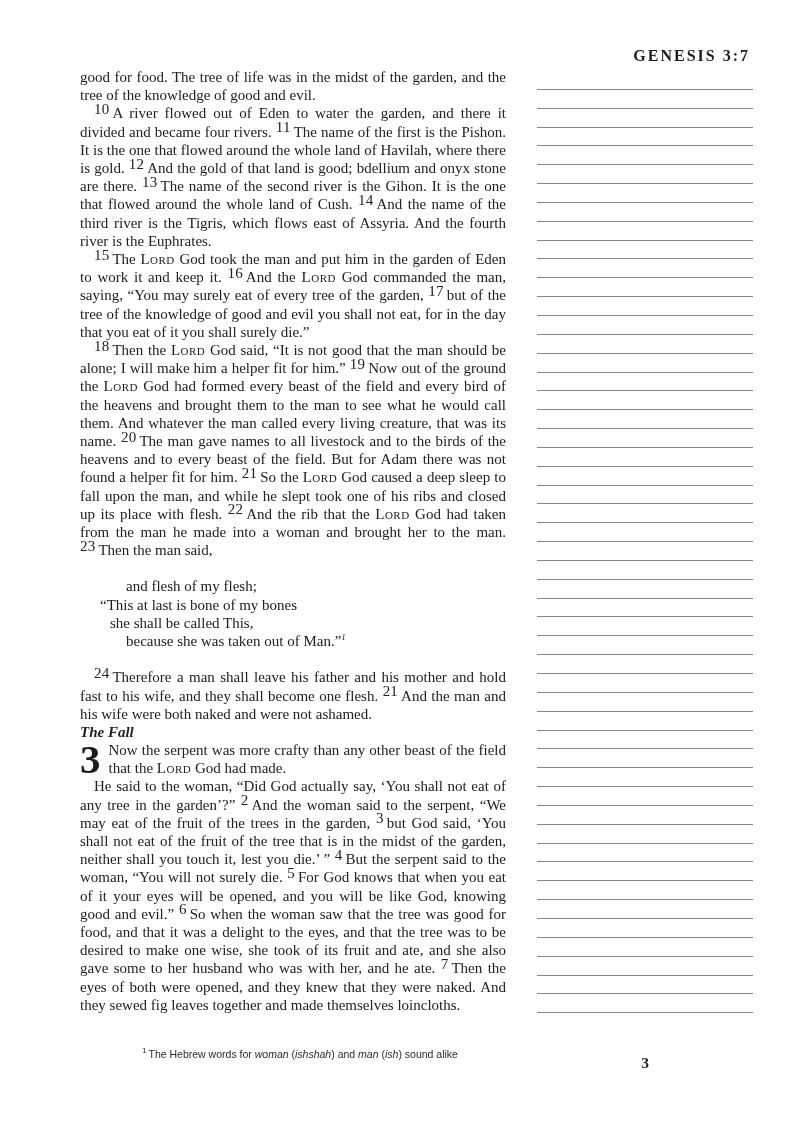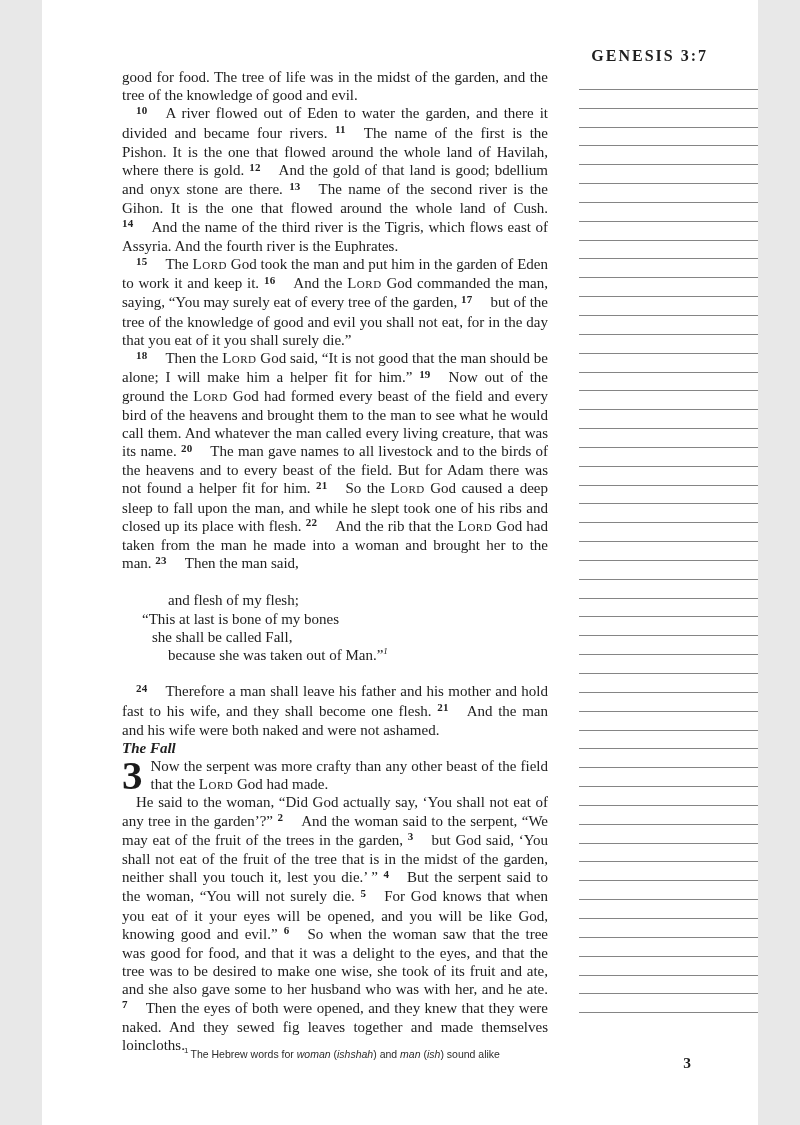--- a/index.html
+++ b/index.html
@@ -1,34 +1,34 @@
 <!DOCTYPE html>
 <html lang="en"><head>
 <meta charset="utf-8">
 <style>
   html,body{margin:0;padding:0;background:#e8e8e8;}
   .page{
-    position:relative;width:716px;height:1125px;background:#ffffff;
+    position:relative;width:800px;height:1125px;background:#ffffff;
     font-family:"Liberation Serif","DejaVu Serif",serif;color:#212121;
     overflow:hidden;margin:0 auto;
   }
   .running-head{
     position:absolute;top:47px;left:400px;right:50px;text-align:right;
     font-size:16px;font-weight:600;letter-spacing:2px;color:#1e1e1e;
     white-space:nowrap;
   }
   .text-column{
     position:absolute;left:80px;top:68px;width:426px;
     font-size:15px;line-height:18.2px;text-align:justify;
   }
   .text-column p{margin:0;}
   .para.indent{text-indent:14px;}
   .verse-num{
-    font-weight:700;font-size:11px;position:relative;top:-4.5px;
-    margin-right:18px;letter-spacing:0.2px;
+    font-weight:400;font-size:15px;position:relative;top:-4.5px;
+    margin-right:3px;letter-spacing:0.2px;
   }
   .lord{font-variant-caps:small-caps;letter-spacing:0.5px;}
   .section-heading{
     font-style:italic;font-weight:600;font-size:15px;line-height:18px;
     margin:14px 0 4px 0;text-align:left;text-indent:0;
   }
   .chapter .drop-cap{
     float:left;font-size:41px;line-height:33px;font-weight:600;
     padding:2px 8px 0 0;color:#1b1b1b;
   }
@@ -58,21 +58,21 @@
   <div class="running-head">GENESIS 3:7</div>
 
   <div class="text-column">
       <p class="para">good for food. The tree of life was in the midst of the garden, and the tree of the knowledge of good and evil.</p>
       <p class="para indent"><span class="verse-num">10</span>A river flowed out of Eden to water the garden, and there it divided and became four rivers. <span class="verse-num">11</span>The name of the first is the Pishon. It is the one that flowed around the whole land of Havilah, where there is gold. <span class="verse-num">12</span>And the gold of that land is good; bdellium and onyx stone are there. <span class="verse-num">13</span>The name of the second river is the Gihon. It is the one that flowed around the whole land of Cush. <span class="verse-num">14</span>And the name of the third river is the Tigris, which flows east of Assyria. And the fourth river is the Euphrates.</p>
       <p class="para indent"><span class="verse-num">15</span>The <span class="lord">Lord</span> God took the man and put him in the garden of Eden to work it and keep it. <span class="verse-num">16</span>And the <span class="lord">Lord</span> God commanded the man, saying, “You may surely eat of every tree of the garden, <span class="verse-num">17</span>but of the tree of the knowledge of good and evil you shall not eat, for in the day that you eat of it you shall surely die.”</p>
       <p class="para indent"><span class="verse-num">18</span>Then the <span class="lord">Lord</span> God said, “It is not good that the man should be alone; I will make him a helper fit for him.” <span class="verse-num">19</span>Now out of the ground the <span class="lord">Lord</span> God had formed every beast of the field and every bird of the heavens and brought them to the man to see what he would call them. And whatever the man called every living creature, that was its name. <span class="verse-num">20</span>The man gave names to all livestock and to the birds of the heavens and to every beast of the field. But for Adam there was not found a helper fit for him. <span class="verse-num">21</span>So the <span class="lord">Lord</span> God caused a deep sleep to fall upon the man, and while he slept took one of his ribs and closed up its place with flesh. <span class="verse-num">22</span>And the rib that the <span class="lord">Lord</span> God had taken from the man he made into a woman and brought her to the man. <span class="verse-num">23</span>Then the man said,</p>
       <div class="poetry">
         <p class="pline ind2">and flesh of my flesh;</p>
         <p class="pline ind1 hang">“This at last is bone of my bones</p>
-        <p class="pline ind1">she shall be called Fall,</p>
+        <p class="pline ind1">she shall be called This,</p>
         <p class="pline ind2">because she was taken out of Man.”<sup class="note-ref">1</sup></p>
       </div>
       <p class="para indent"><span class="verse-num">24</span>Therefore a man shall leave his father and his mother and hold fast to his wife, and they shall become one flesh. <span class="verse-num">21</span>And the man and his wife were both naked and were not ashamed.</p>
       <p class="section-heading">The Fall</p>
       <p class="para chapter"><span class="drop-cap">3</span>Now the serpent was more crafty than any other beast of the field that the <span class="lord">Lord</span> God had made.</p>
       <p class="para indent">He said to the woman, “Did God actually say, ‘You shall not eat of any tree in the garden’?” <span class="verse-num">2</span>And the woman said to the serpent, “We may eat of the fruit of the trees in the garden, <span class="verse-num">3</span>but God said, ‘You shall not eat of the fruit of the tree that is in the midst of the garden, neither shall you touch it, lest you die.’ ” <span class="verse-num">4</span>But the serpent said to the woman, “You will not surely die. <span class="verse-num">5</span>For God knows that when you eat of it your eyes will be opened, and you will be like God, knowing good and evil.” <span class="verse-num">6</span>So when the woman saw that the tree was good for food, and that it was a delight to the eyes, and that the tree was to be desired to make one wise, she took of its fruit and ate, and she also gave some to her husband who was with her, and he ate. <span class="verse-num">7</span>Then the eyes of both were opened, and they knew that they were naked. And they sewed fig leaves together and made themselves loincloths.</p>
     </div>
 
   <div class="notes-column">
       <div class="rule-line" style="border-bottom-color: rgb(133, 133, 133);"></div>

